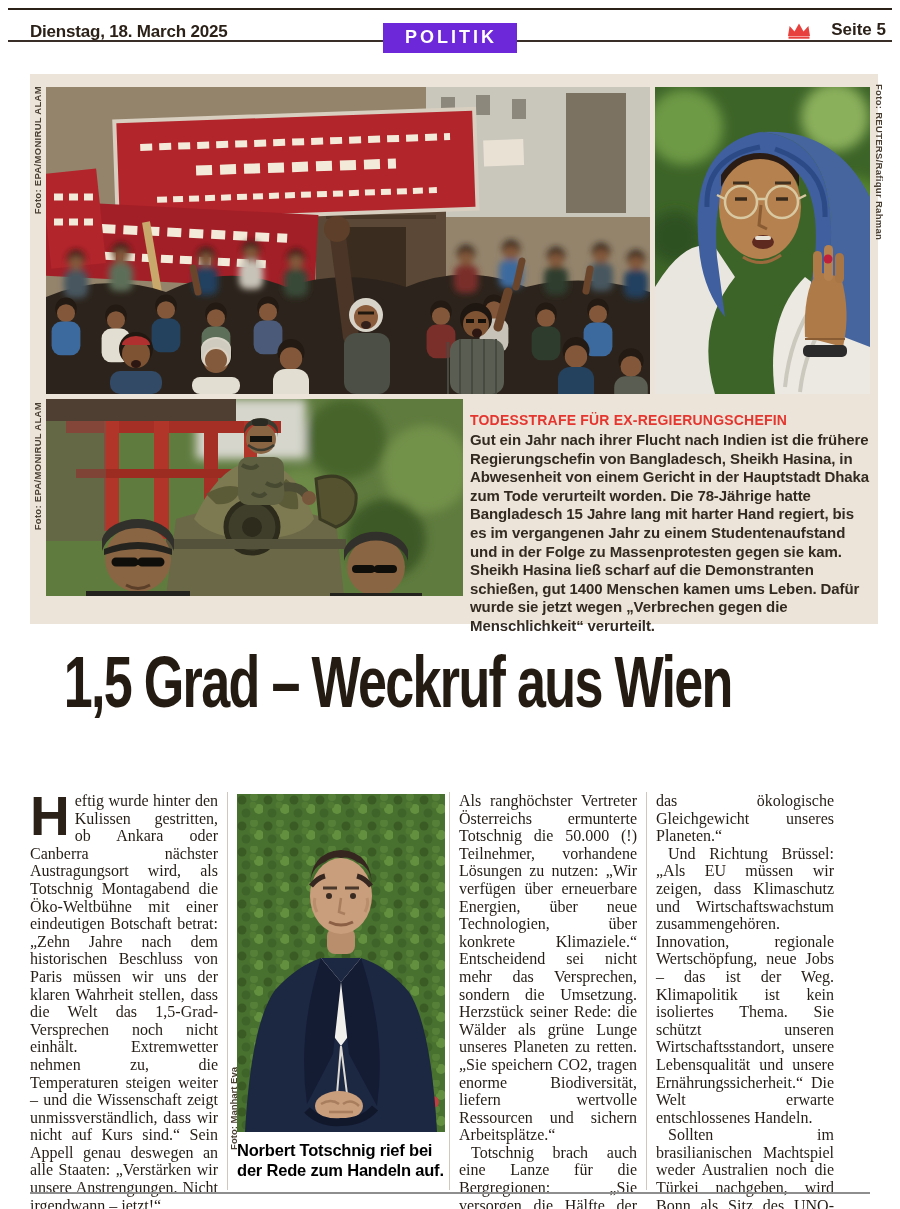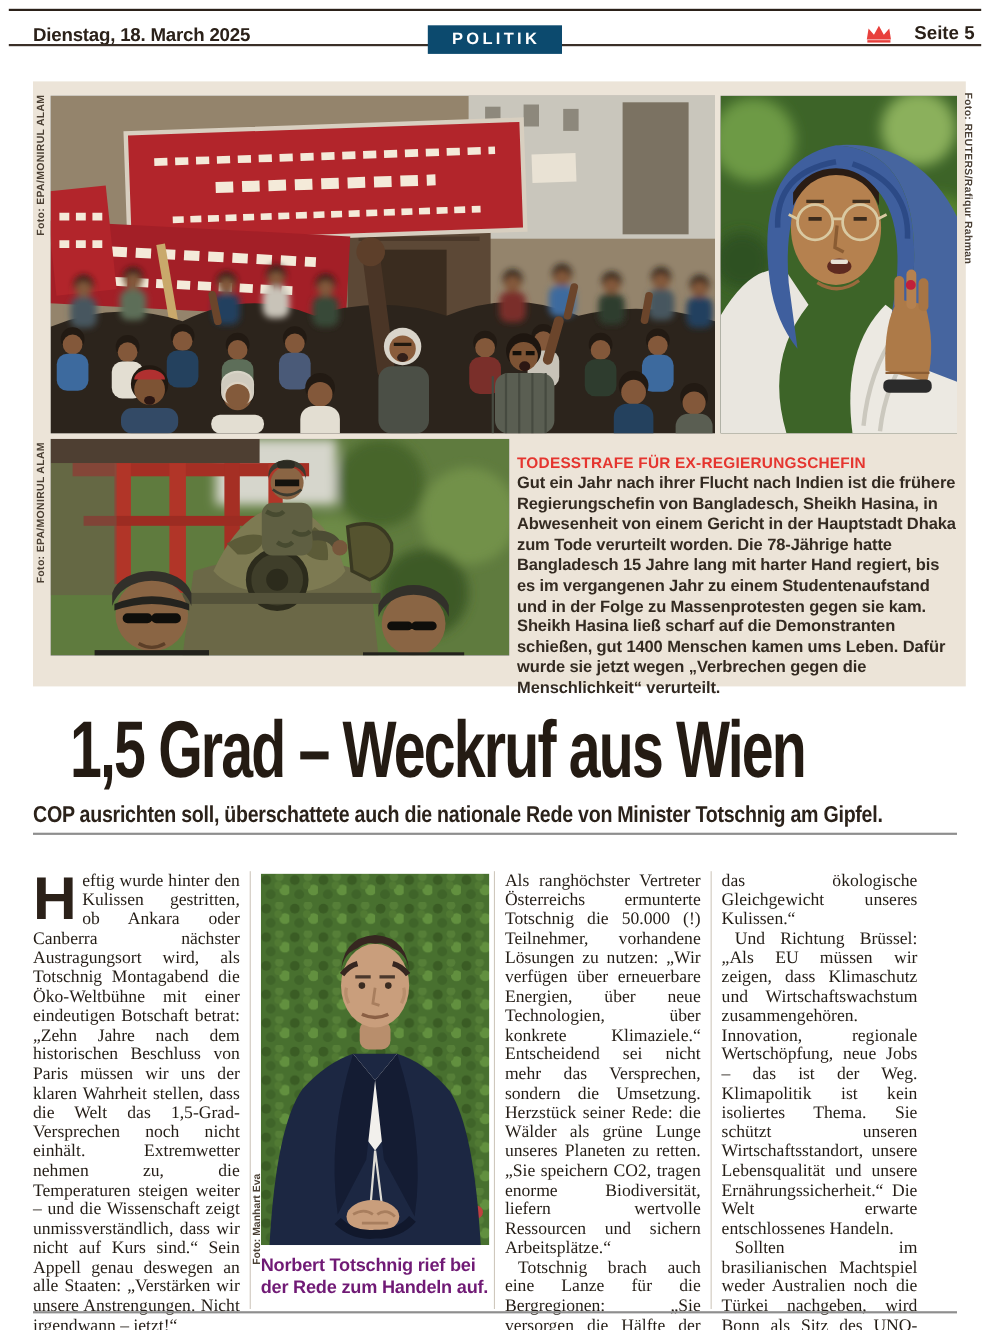--- a/index.html
+++ b/index.html
@@ -4,21 +4,21 @@
 <style>
   html,body{margin:0;padding:0;background:#fff;}
   body{width:900px;height:1209px;position:relative;overflow:hidden;
        font-family:"Liberation Sans",sans-serif;color:#2b2119;}
 
   
   .pagehead{position:relative;margin:8px 8px 0 8px;border-top:2px solid #2b2119;height:40px;}
   .pagehead .date{position:absolute;left:22px;top:12px;font-size:17px;font-weight:bold;letter-spacing:-.2px;}
   .pagehead .rule{position:absolute;left:0;right:0;top:30px;border-top:2px solid #3a2f28;}
   .section-box{position:absolute;left:50%;transform:translateX(-50%);top:13px;
-       background:#0c4a6e;color:#fff;font-weight:bold;font-size:15px;letter-spacing:3px;
+       background:#6d28d9;color:#fff;font-weight:bold;font-size:18px;letter-spacing:3px;
        padding:4px 20px 5px 22px;z-index:2;}
   .pageno{position:absolute;right:6px;top:10px;font-size:17px;font-weight:bold;display:flex;align-items:center;gap:20px;}
   .crown{width:24px;height:17px;display:inline-block;}
 
   
   .collage{position:absolute;left:30px;top:74px;width:848px;height:550px;background:#ece4d8;}
   .vcredit{position:absolute;font-size:9.5px;font-weight:bold;color:#4a3f33;
        writing-mode:vertical-rl;transform:rotate(180deg);letter-spacing:.3px;white-space:nowrap;}
   .cr-tl{left:2px;top:12px;}
   .cr-bl{left:2px;top:328px;}
@@ -51,21 +51,21 @@
        text-align:justify;hyphens:auto;-webkit-hyphens:auto;color:#241d16;}
   .col.text p{margin:0;}
   .col.text p.ind{text-indent:12px;}
   .dropcap{float:left;font-family:"Liberation Sans",sans-serif;font-weight:bold;font-size:55px;
        line-height:44px;padding:2px 5px 0 0;color:#2b2119;}
   .photocol{width:222px;position:relative;padding:2px 0 0 12px;}
   .tots-photo{width:208px;height:338px;overflow:hidden;position:relative;}
   .tots-photo svg{display:block;width:100%;height:100%;}
   .tots-credit{position:absolute;left:0px;bottom:40px;font-size:9.5px;font-weight:bold;color:#4a3f33;
        writing-mode:vertical-rl;transform:rotate(180deg);}
-  .caption{margin-top:8px;font-size:16.5px;font-weight:bold;line-height:20px;letter-spacing:-.2px;color:#701a75;}
+  .caption{margin-top:8px;font-size:16.5px;font-weight:bold;line-height:20px;letter-spacing:-.2px;color:#000000;}
   .endrule{position:absolute;left:30px;top:1192px;width:840px;border-top:2px solid #8e8e8e;}
 </style>
 </head>
 <body>
 
 <div class="pagehead">
   <span class="date">Dienstag, 18. March 2025</span>
   <div class="rule"></div>
   <div class="section-box">POLITIK</div>
   <div class="pageno">
@@ -311,23 +311,20 @@
     <p class="kicker">TODESSTRAFE FÜR EX-REGIERUNGSCHEFIN</p>
     <p class="hasina-body">Gut ein Jahr nach ihrer Flucht nach Indien ist die frühere Regierungschefin von Bangladesch, Sheikh Hasina, in Abwesenheit von einem Gericht in der Hauptstadt Dhaka zum Tode verurteilt worden. Die 78-Jährige hatte Bangladesch 15 Jahre lang mit harter Hand regiert, bis es im vergangenen Jahr zu einem Studentenaufstand und in der Folge zu Massenprotesten gegen sie kam. Sheikh Hasina ließ scharf auf die Demonstranten schießen, gut 1400 Menschen kamen ums Leben. Dafür wurde sie jetzt wegen „Verbrechen gegen die Menschlichkeit“ verurteilt.</p>
   </div>
 </div>
 
 <div class="headline-wrap">
   <span class="headline">1,5 Grad – Weckruf aus Wien</span>
 </div>
 
 <div class="lede">
-  <div class="lede-row">
-    <span class="lede-text">COP ausrichten soll, überschattete auch die nationale Rede von Minister Totschnig am Gipfel.</span>
-  </div>
 </div>
 
 <div class="article">
   <div class="col text">
     <p><span class="dropcap">H</span><span>eftig wurde hinter den Kulissen gestritten, ob Ankara oder Canberra nächster Austragungsort wird, als Totschnig Montagabend die Öko-Weltbühne mit einer eindeutigen Botschaft betrat: „Zehn Jahre nach dem historischen Beschluss von Paris müssen wir uns der klaren Wahrheit stellen, dass die Welt das 1,5-Grad-Versprechen noch nicht einhält. Extremwetter nehmen zu, die Temperaturen steigen weiter – und die Wissenschaft zeigt unmissverständlich, dass wir nicht auf Kurs sind.“ Sein Appell genau deswegen an alle Staaten: „Verstärken wir unsere Anstrengungen. Nicht irgendwann – jetzt!“</span></p>
   </div>
 
   <div class="col photocol">
     <div class="tots-photo">
       <svg viewBox="0 0 208 338" preserveAspectRatio="none">
@@ -372,20 +369,20 @@
     <span class="tots-credit">Foto: Manhart Eva</span>
     <p class="caption">Norbert Totschnig rief bei der Rede zum Handeln auf.</p>
   </div>
 
   <div class="col text">
     <p>Als ranghöchster Vertreter Österreichs ermunterte Totschnig die 50.000 (!) Teilnehmer, vorhandene Lösungen zu nutzen: „Wir verfügen über erneuerbare Energien, über neue Technologien, über konkrete Klimaziele.“ Entscheidend sei nicht mehr das Versprechen, sondern die Umsetzung. Herzstück seiner Rede: die Wälder als grüne Lunge unseres Planeten zu retten. „Sie speichern CO2, tragen enorme Biodiversität, liefern wertvolle Ressourcen und sichern Arbeitsplätze.“</p>
     <p class="ind">Totschnig brach auch eine Lanze für die Bergregionen: „Sie versorgen die Hälfte der Menschheit mit Süßwasser und sind entscheidend für</p>
   </div>
 
   <div class="col text">
-    <p>das ökologische Gleichgewicht unseres Kulissen.“</p>
+    <p>das ökologische Gleichgewicht unseres Planeten.“</p>
     <p class="ind">Und Richtung Brüssel: „Als EU müssen wir zeigen, dass Klimaschutz und Wirtschaftswachstum zusammengehören. Innovation, regionale Wertschöpfung, neue Jobs – das ist der Weg. Klimapolitik ist kein isoliertes Thema. Sie schützt unseren Wirtschaftsstandort, unsere Lebensqualität und unsere Ernährungssicherheit.“ Die Welt erwarte entschlossenes Handeln.</p>
     <p class="ind">Sollten im brasilianischen Machtspiel weder Australien noch die Türkei nachgeben, wird Bonn als Sitz des UNO-Klimasekretariats zum Austragungsort der COP31.</p>
 
   </div>
 </div>
 
 <div class="endrule"></div>
 
 </body></html>

